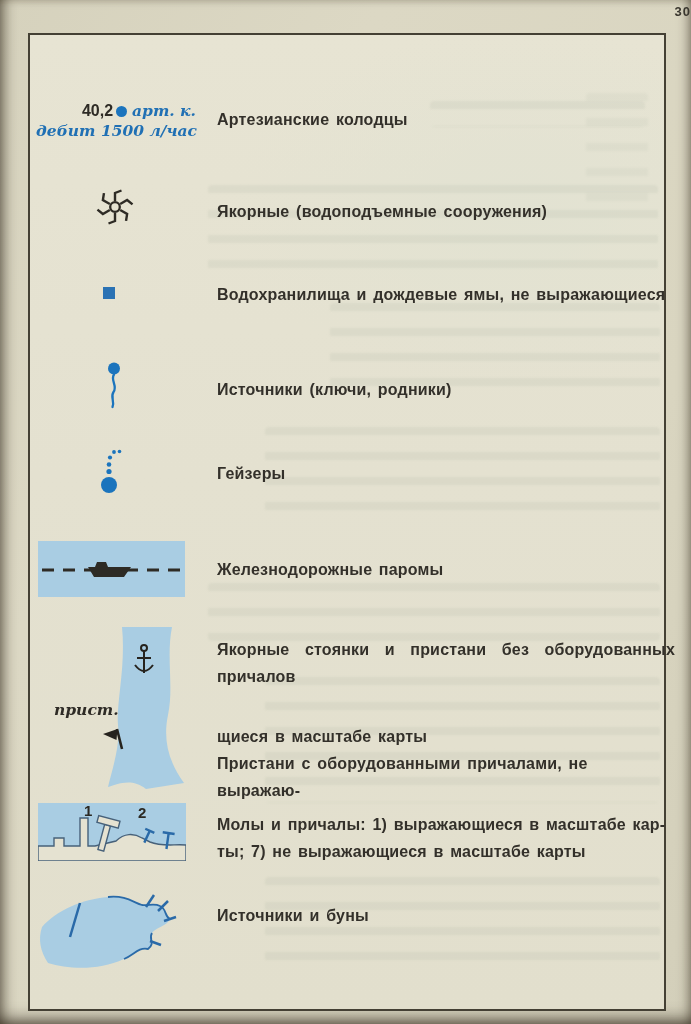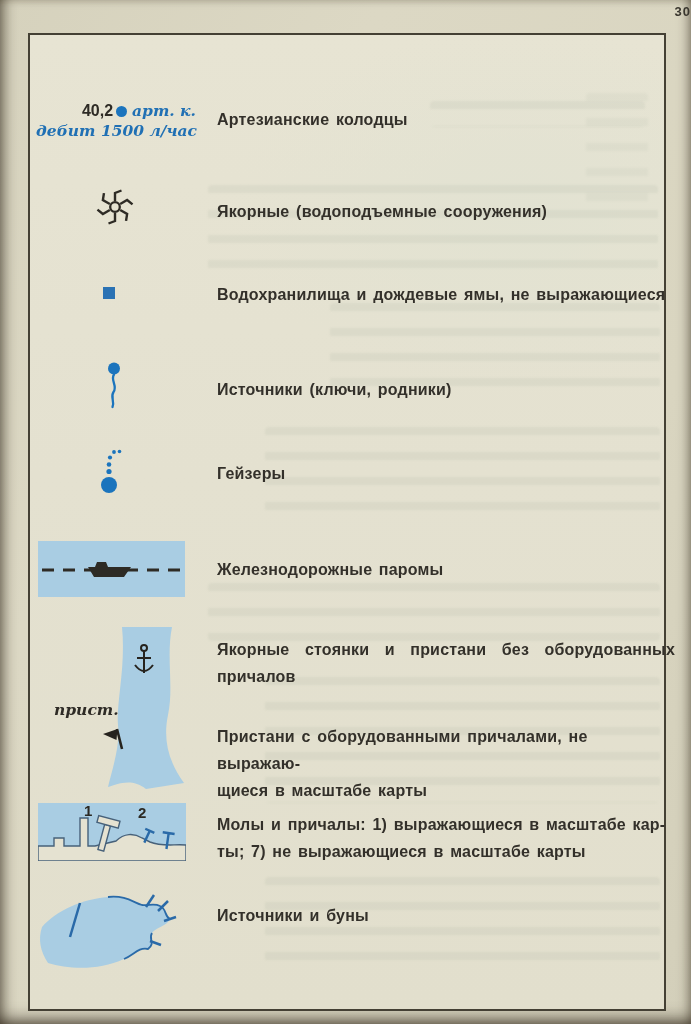--- a/index.html
+++ b/index.html
@@ -146,22 +146,22 @@
         <path d="M41.5,102 L27,107 L40.5,113 Z" fill="#26231e"></path>
       </g>
     </svg>
     <div class="desc" style="top:601px;">
       <div class="stretch">Якорные стоянки и пристани без оборудованных</div>
       <div>причалов</div>
     </div>
 
     <div class="prist-label" style="left:24px;top:665px;">прист.</div>
     <div class="desc" style="top:688px;">
+      <div>щиеся в масштабе карты</div>
       <div>Пристани с оборудованными причалами, не выражаю-</div>
-      <div>щиеся в масштабе карты</div>
     </div>
 
     <svg class="sym" style="left:8px;top:768px;" width="148" height="58" viewBox="0 0 148 58">
       <rect x="0" y="0" width="148" height="43" fill="#a9cde3"></rect>
       <path d="M0,43 L16,43 L16,35 L26,35 L26,43 L42,43 L42,15 L50,15 L50,43 L57,43 L78,38 C86,30 96,30 104,35 L112,39 C124,44 136,41 148,42 L148,58 L0,58 Z" fill="#e5e2d1" stroke="#47617a" stroke-width="1.4"></path>
       <g transform="translate(68,28) rotate(15)">
         <rect x="-3" y="-6" width="6" height="26" fill="#e5e2d1" stroke="#47617a" stroke-width="1.4"></rect>
         <rect x="-11" y="-13" width="22" height="7" fill="#e5e2d1" stroke="#47617a" stroke-width="1.4"></rect>
       </g>
       <g stroke="#2a6aa8" stroke-width="2.4" fill="none">

